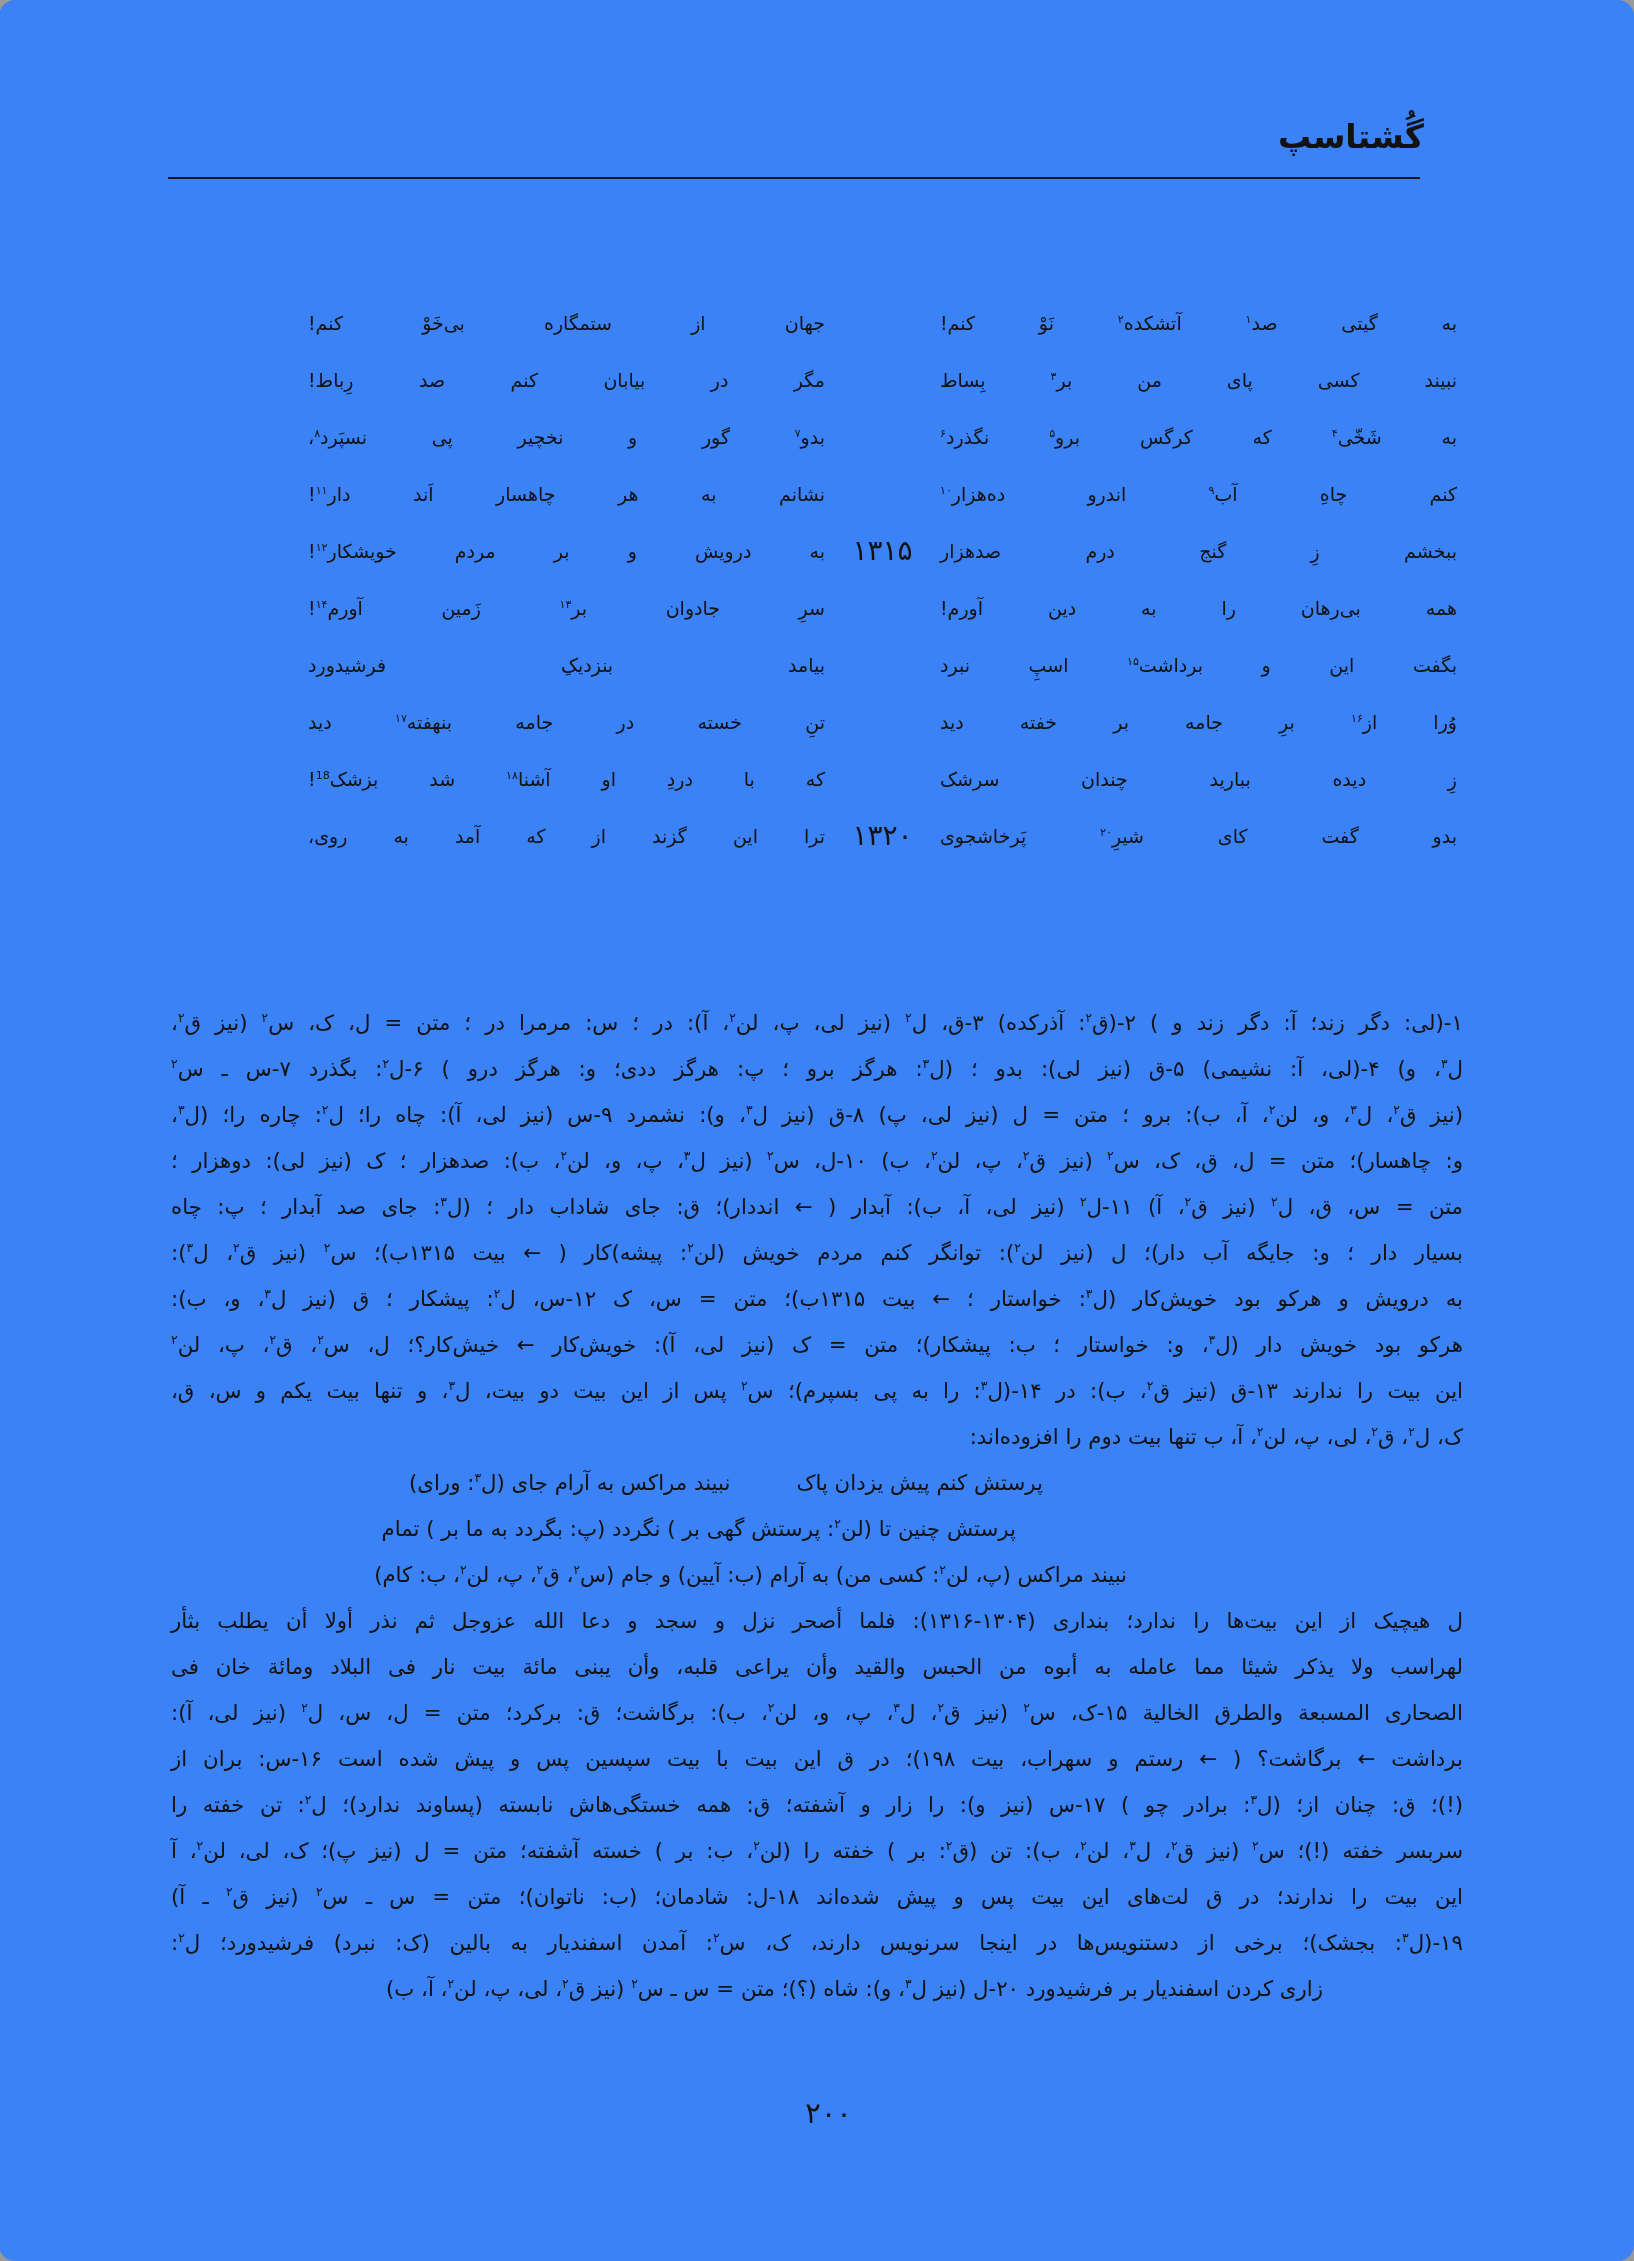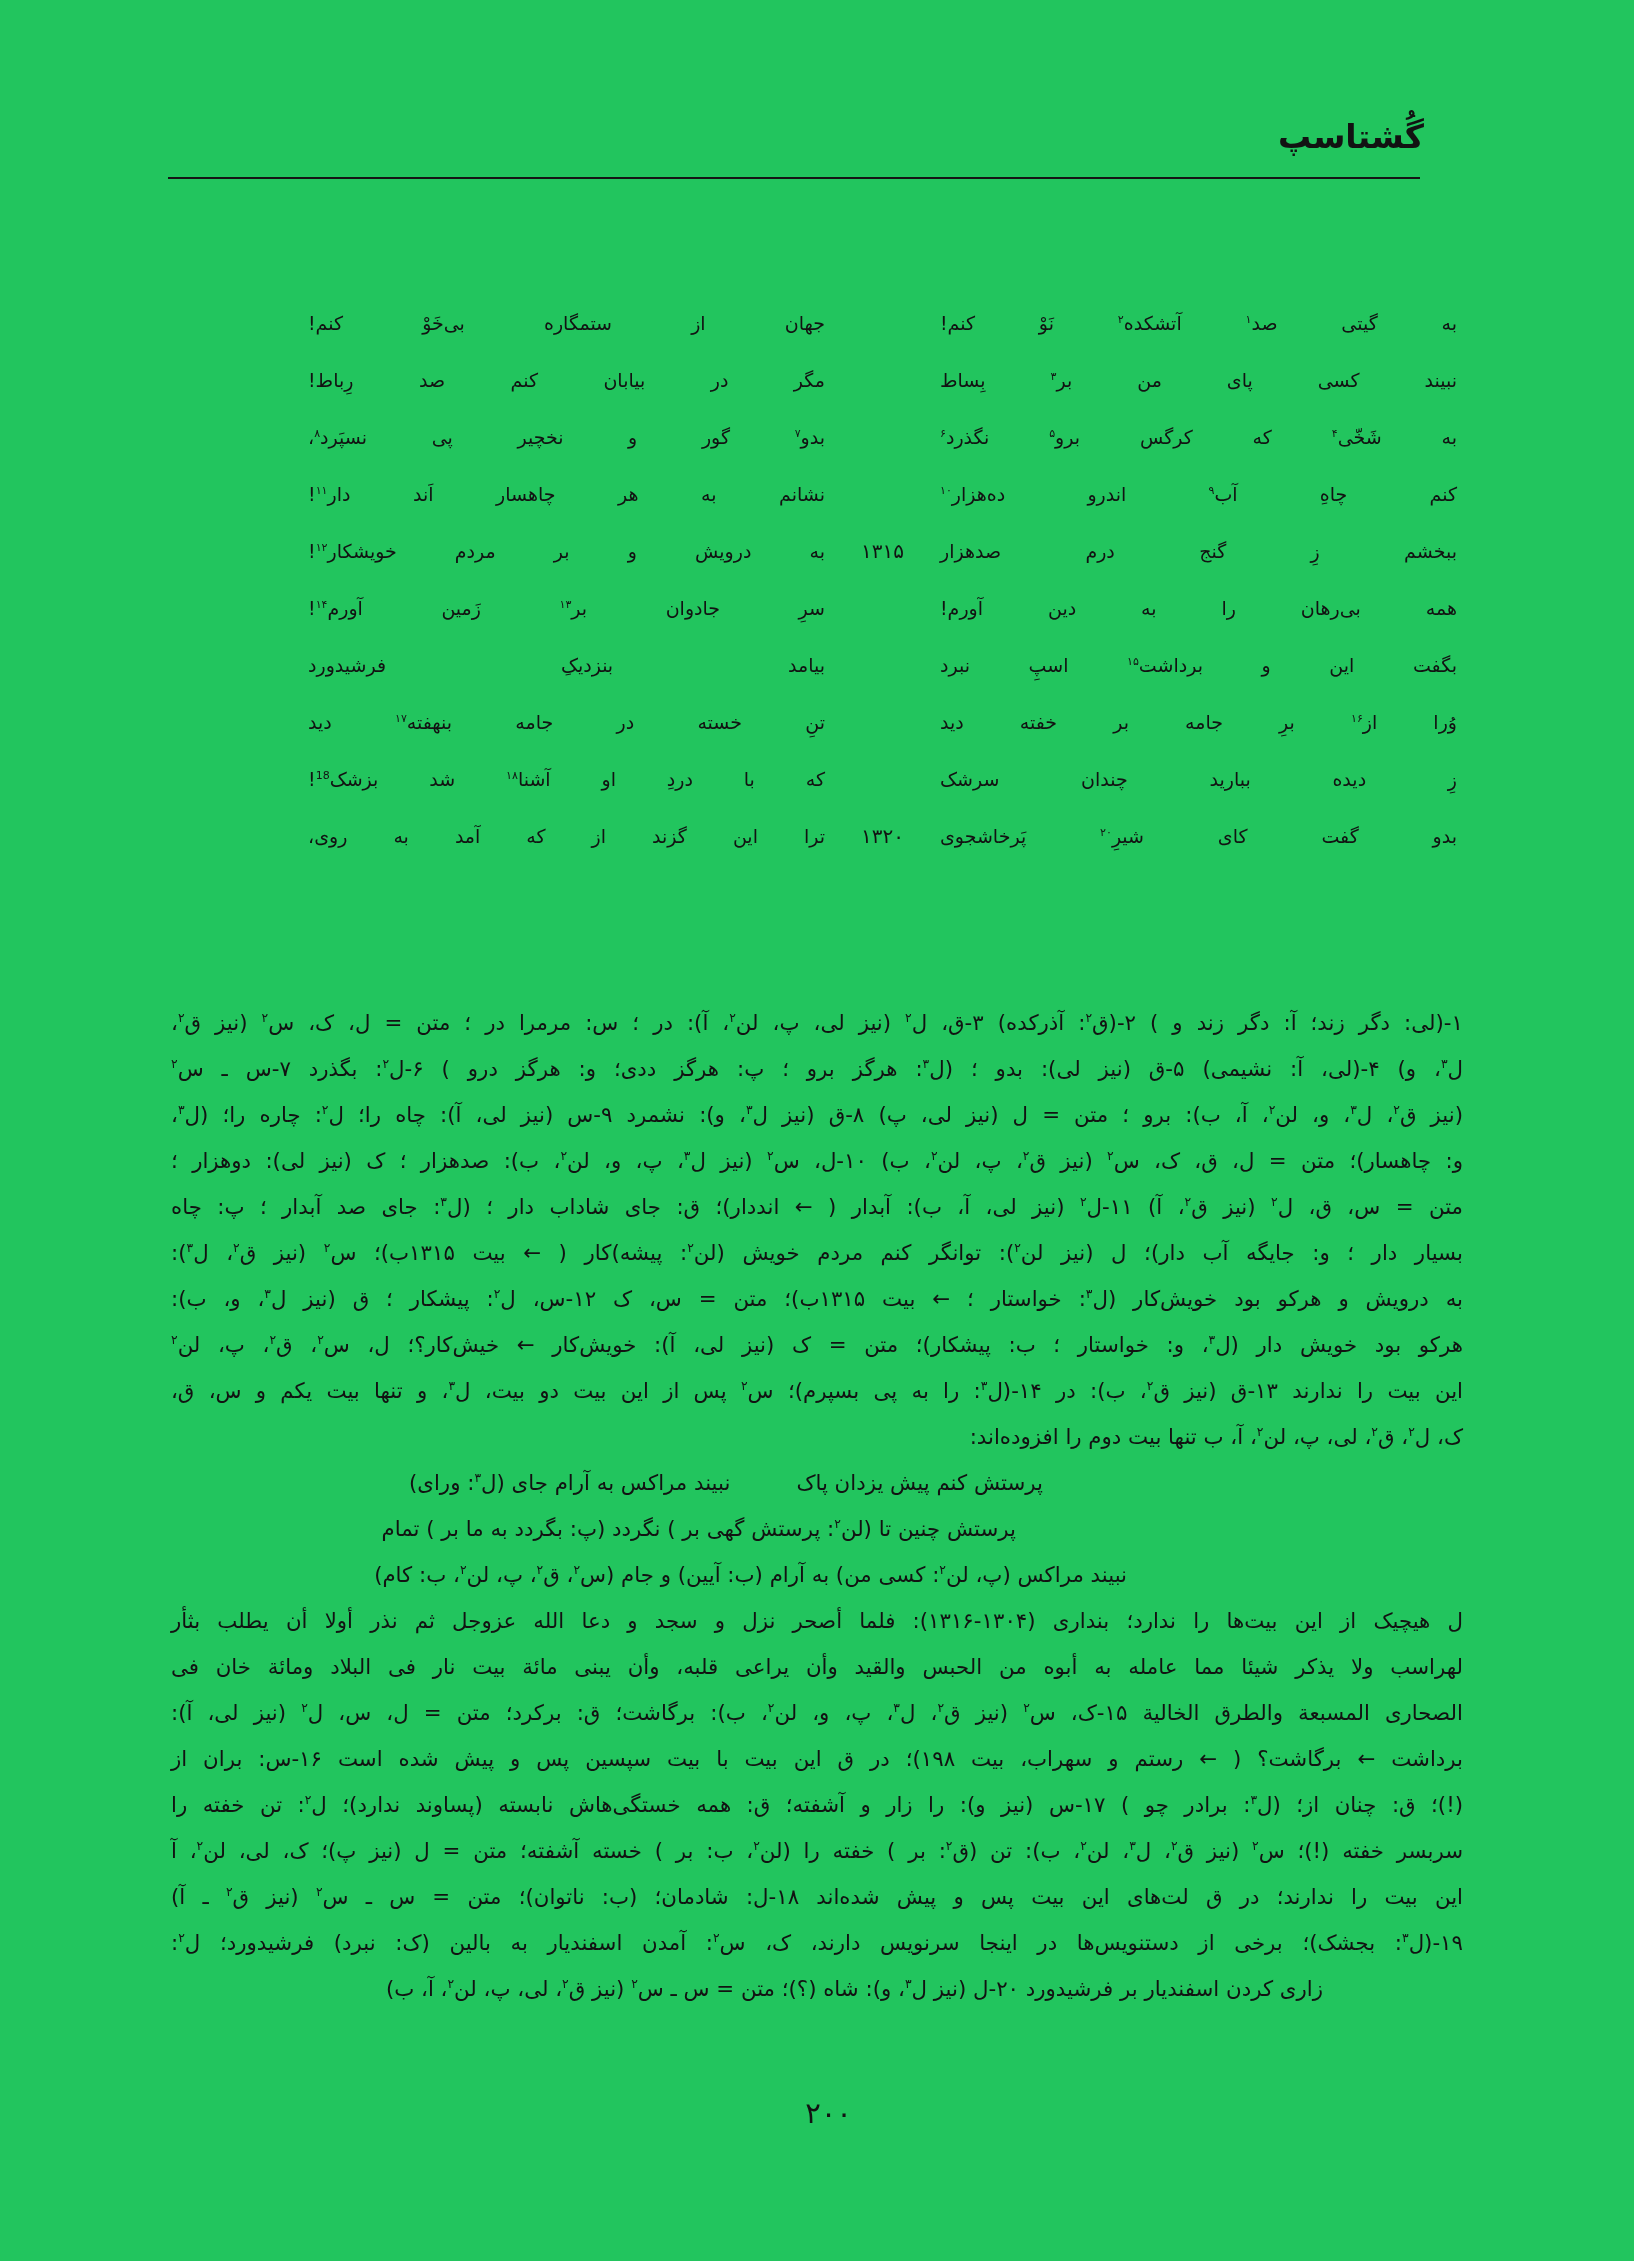--- a/index.html
+++ b/index.html
@@ -1,42 +1,43 @@
 <!DOCTYPE html>
 <html lang="fa" dir="rtl" style="font-size:11.2px"><head>
 <meta charset="utf-8">
 <style>
   html,body{margin:0;padding:0;background:#9a9a9a;}
   .page{
     position:relative;
     width:1635px;height:2261px;
-    background:#22c55e;
+    background:#3b82f6;
     color:#121212;
     font-family:"DejaVu Sans",sans-serif;
     direction:rtl;
     overflow:hidden;
+    border-radius:16px;
   }
   
   .header-title{
     position:absolute;top:117px;right:210px;
     font-size:33px;font-weight:700;letter-spacing:0.7px;
   }
   .header-rule{
     position:absolute;top:177px;right:214px;
     width:1252px;height:2.1px;background:#151515;
   }
   
   .poem{position:absolute;top:294px;right:177px;width:1150px;}
   .verse-row{display:flex;height:57px;align-items:center;}
   .hemistich{
     width:517px;font-size:19px;
     text-align:justify;text-align-last:justify;
     white-space:normal;
   }
-  .vnum{width:115px;text-align:center;font-size:20px;}
+  .vnum{width:115px;text-align:center;font-size:28px;}
   sup{font-size:0.58em;line-height:0;vertical-align:super;}
   
   .footnotes{
     position:absolute;top:1000px;right:171px;width:1292px;
     font-size:21.3px;line-height:46px;
   }
   .fn-line{text-align:justify;}
   .fn-j{text-align-last:justify;}
   .fn-r{text-align:center;text-align-last:right;}
   .fn-quote{text-align:right;text-align-last:right;padding-right:420px;}

